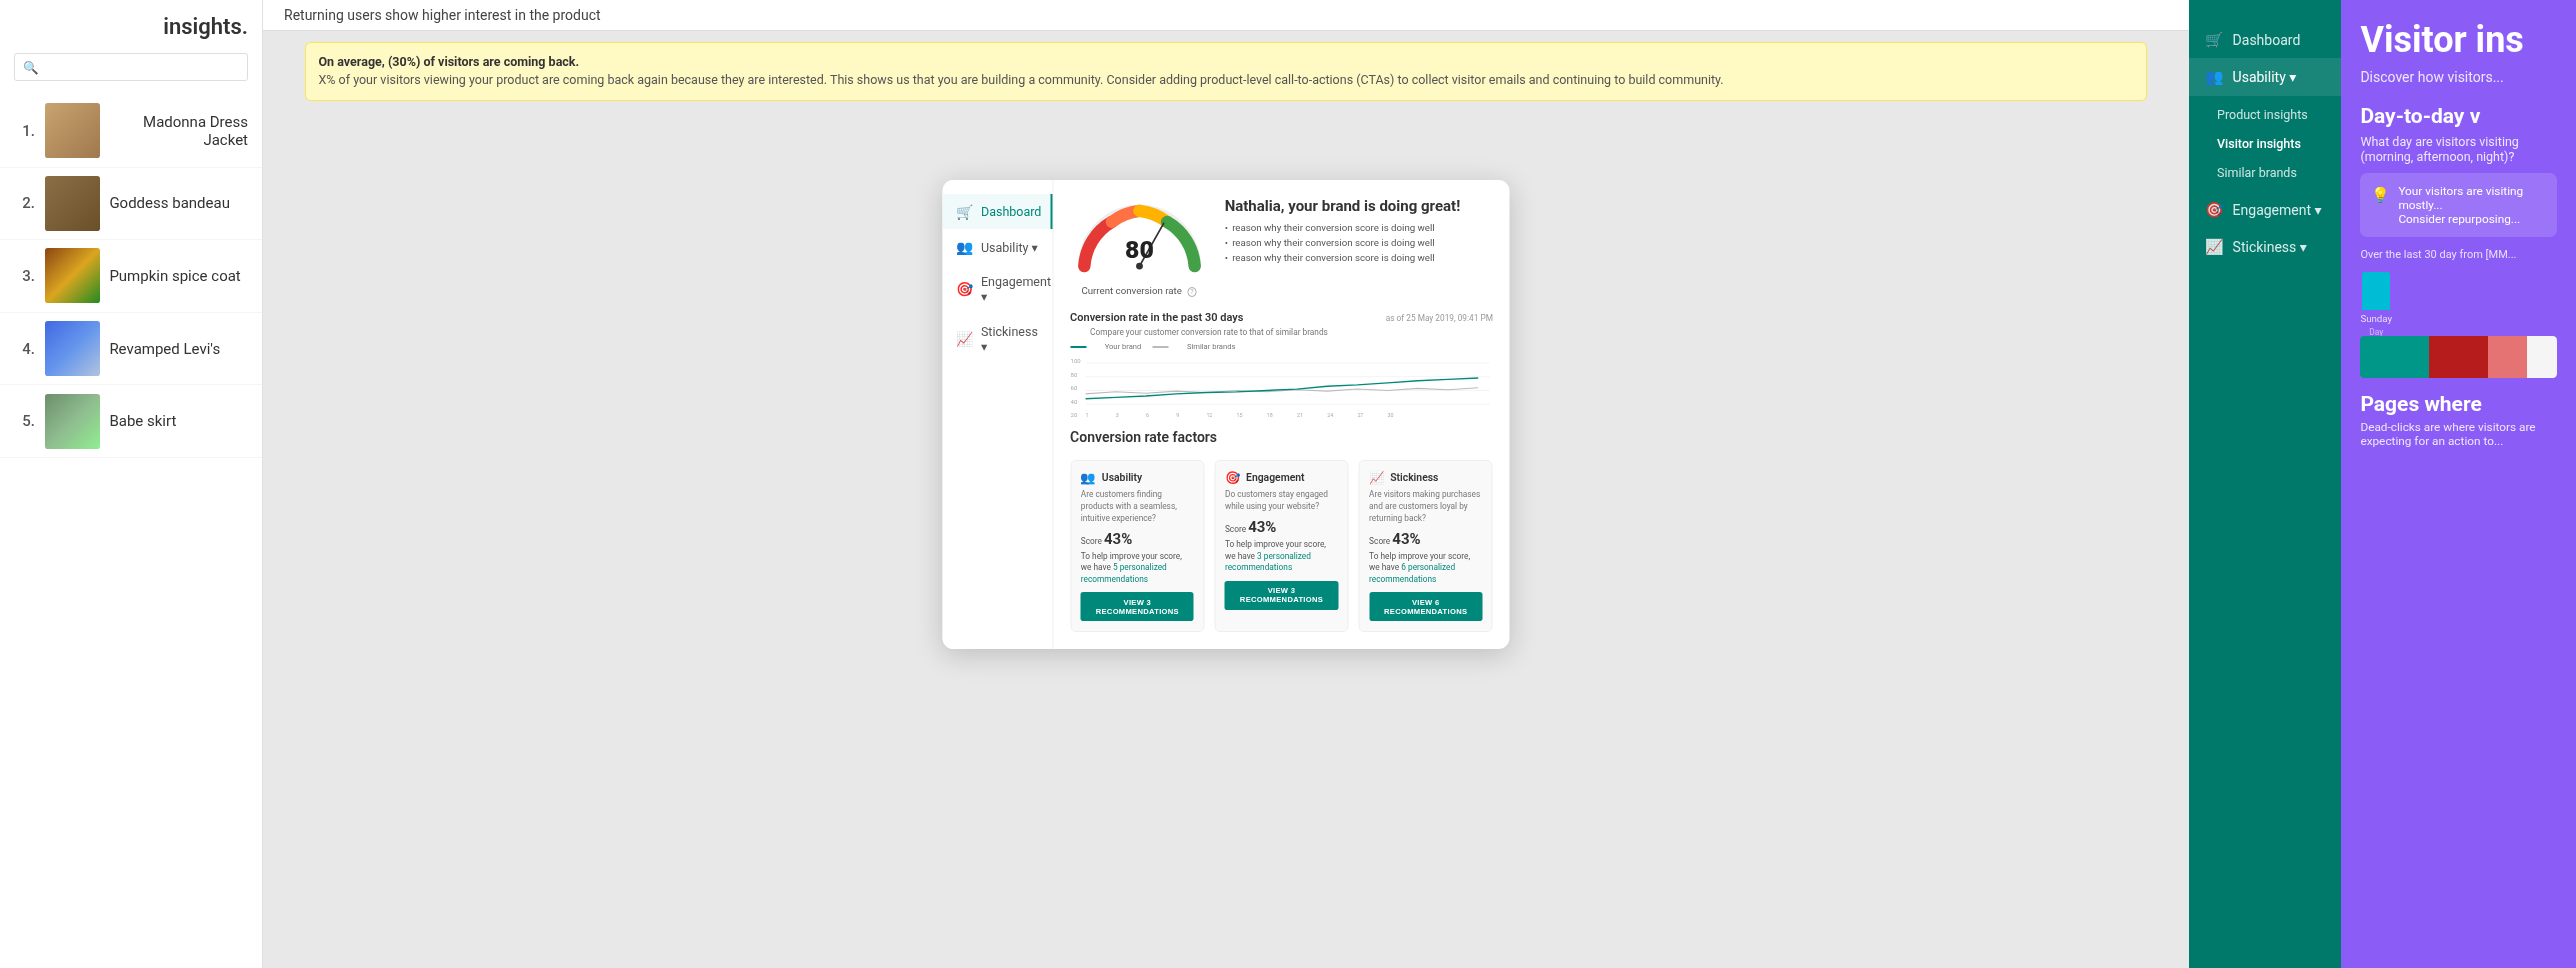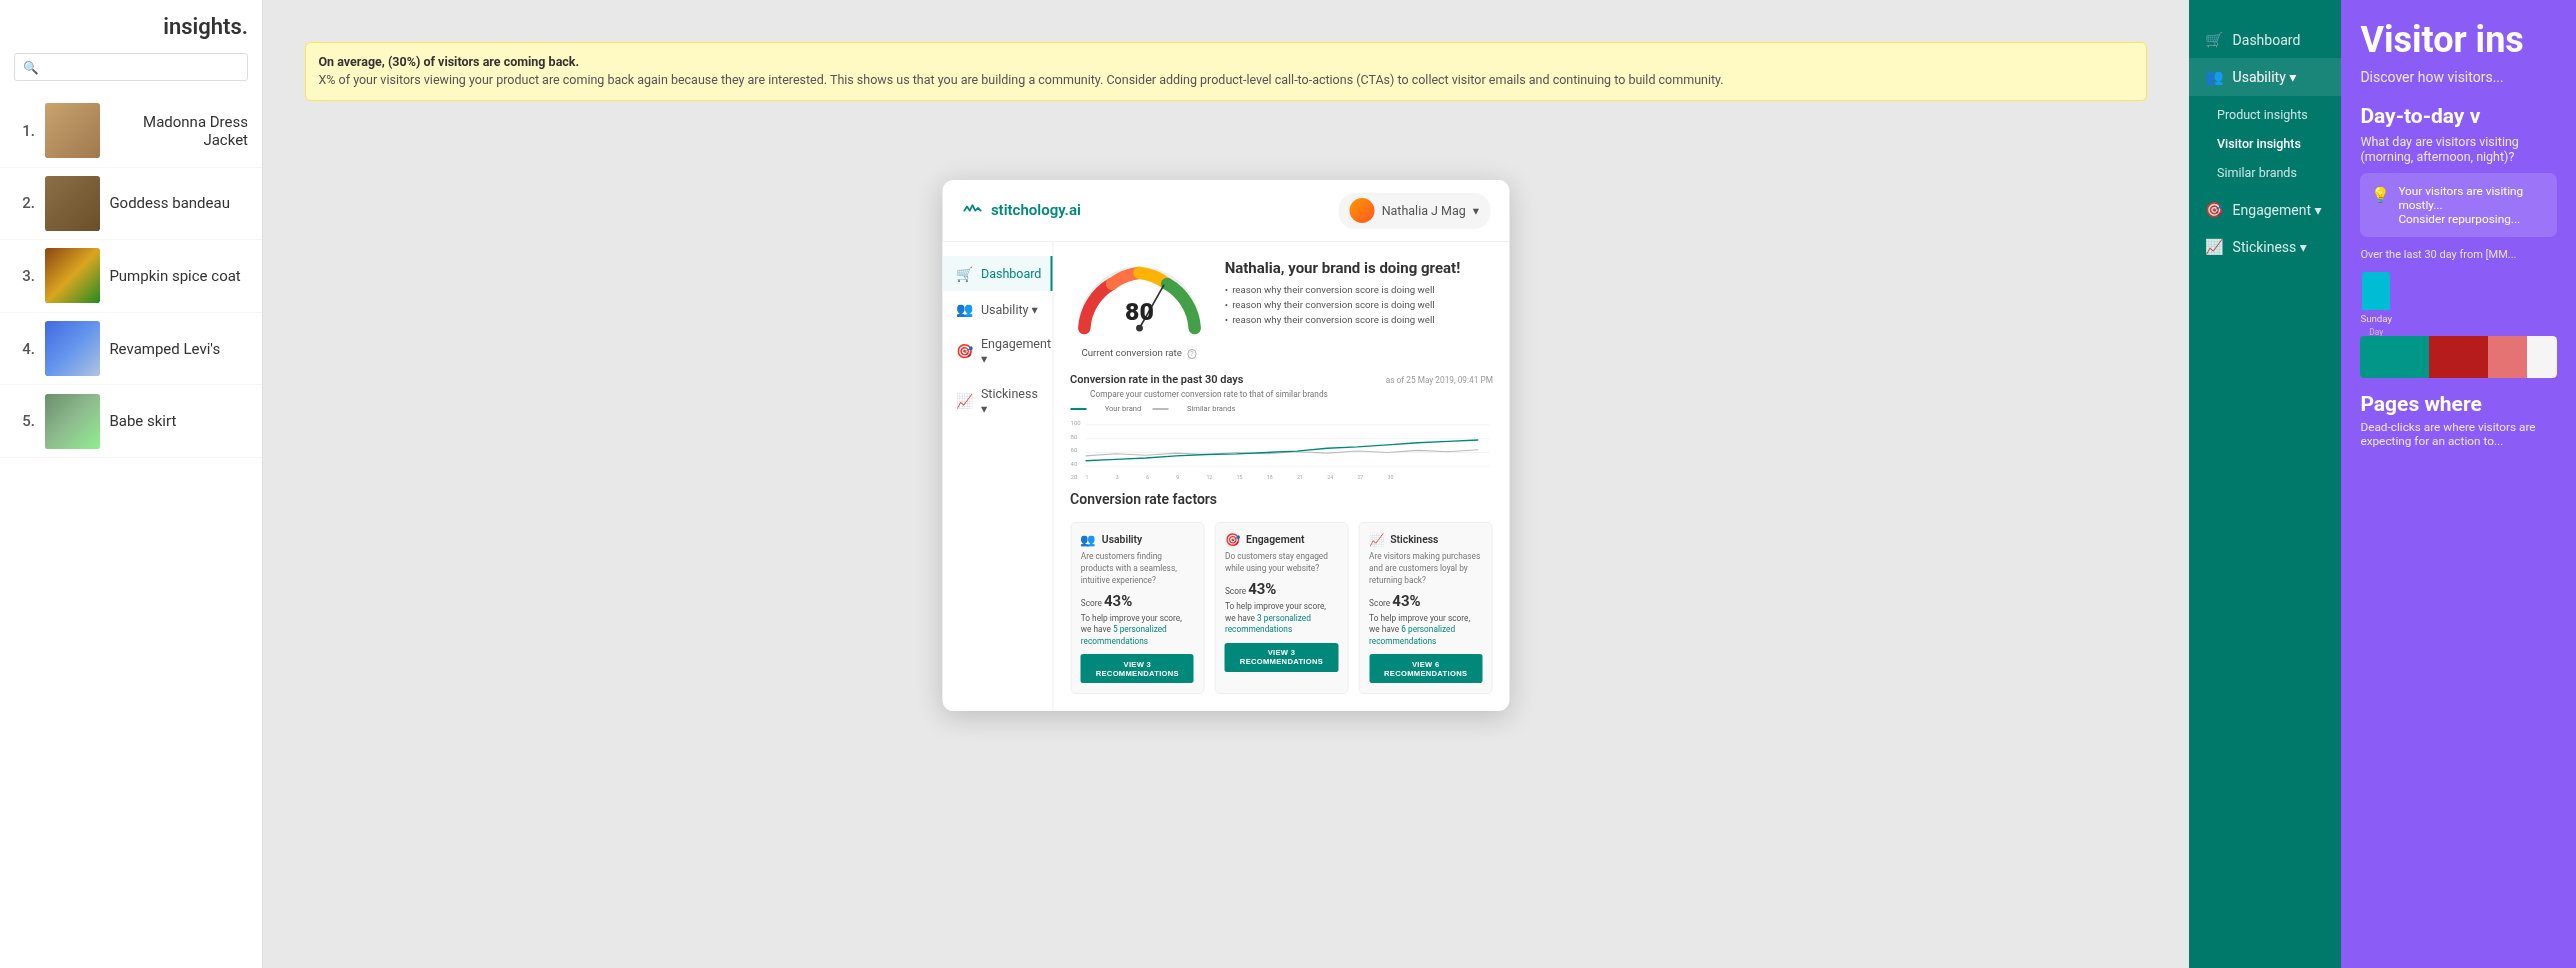--- a/index.html
+++ b/index.html
@@ -542,44 +542,34 @@
       <li class="product-item">
     <span class="product-num">5.</span>
     <div class="product-img-placeholder img-green"></div>
     <span class="product-name">Babe skirt</span>
   </li>
     </ul>
 </div>
 
 <div class="middle-panel">
 
+  <div class="top-notification">
+    <span>Returning users show higher interest in the product</span>
+  </div>
 
   <div style="position:absolute; top:42px; left:42px; right:42px; z-index:5;">
     <div class="yellow-note">
       <strong>On average, (30%) of visitors are coming back.</strong><br>
       <span>X% of your visitors viewing your product are coming back again because they are interested. This shows us that you are building a community. Consider adding product-level call-to-actions (CTAs) to collect visitor emails and continuing to build community.</span>
     </div>
   </div>
 
   <div style="position:absolute; top:159px; left:50%; transform:translateX(-50%); z-index:8;">
     <div class="dashboard-card">
 
-      <div class="card-topbar">
-        <div class="brand-logo">
-          <svg class="logo-icon" viewBox="0 0 32 28" fill="none">
-            <path d="M4 14 L8 8 L12 14 L16 6 L20 14 L24 10 L28 14" stroke="#00897b" stroke-width="2.5" fill="none" stroke-linecap="round" stroke-linejoin="round"></path>
-          </svg>
-          <span>stitchology.ai</span>
-        </div>
-        <div class="user-badge">
-          <div class="user-avatar"></div>
-          <span>Nathalia J Mag</span>
-          <span>▾</span>
-        </div>
-      </div>
 
       <div class="dashboard-inner">
 
         <div class="dash-sidebar" id="dash-sidebar">
             <div class="dash-nav-item active">
     <span class="nav-icon">🛒</span>
     <span>Dashboard</span>
   </div>
             <div class="dash-nav-item">
     <span class="nav-icon">👥</span>

